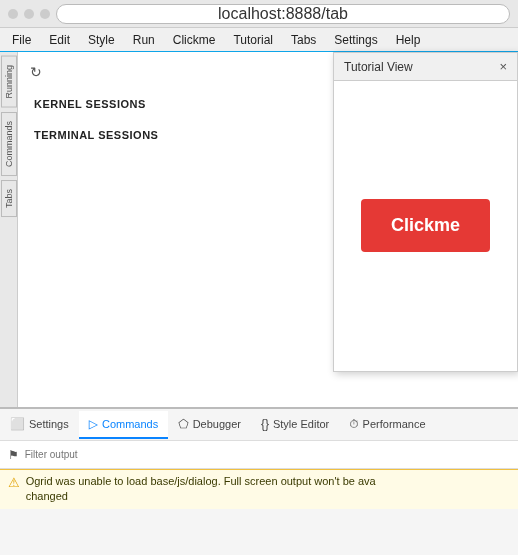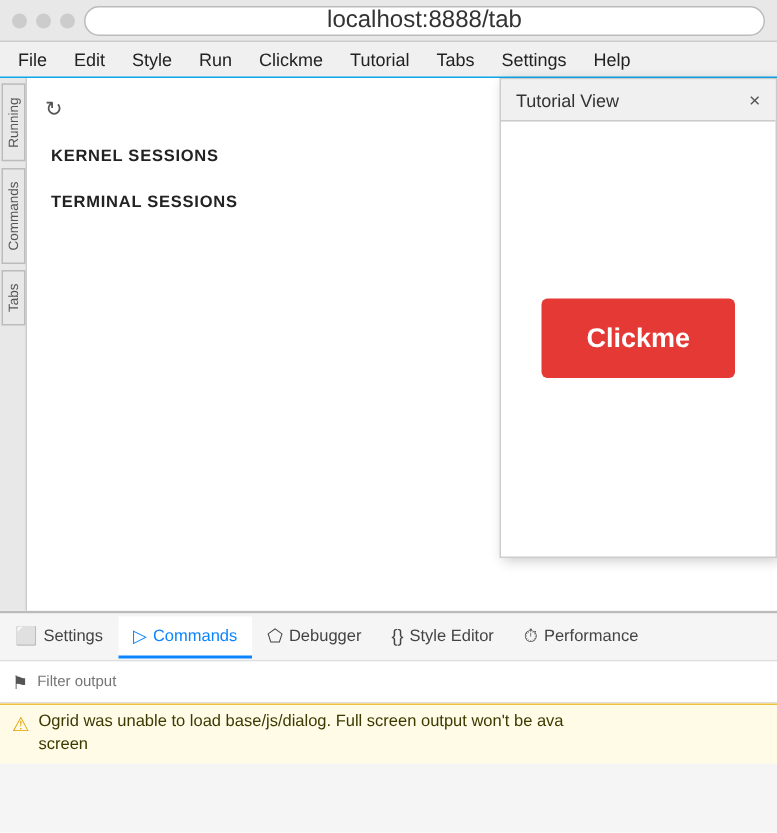--- a/index.html
+++ b/index.html
@@ -334,16 +334,16 @@
 
   <div class="console-filter-bar">
     <span class="filter-icon">⚑</span>
     <input class="filter-input" type="text" placeholder="Filter output" style="">
   </div>
 
   <div class="console-output">
     <span class="console-warning-icon">⚠</span>
     <div class="console-text">
       <span>Ogrid was unable to load base/js/dialog. Full screen output won't be ava</span><br>
-      <span>screen</span>
+      <span>changed</span>
     </div>
   </div>
 </div>
 
 </body></html>

